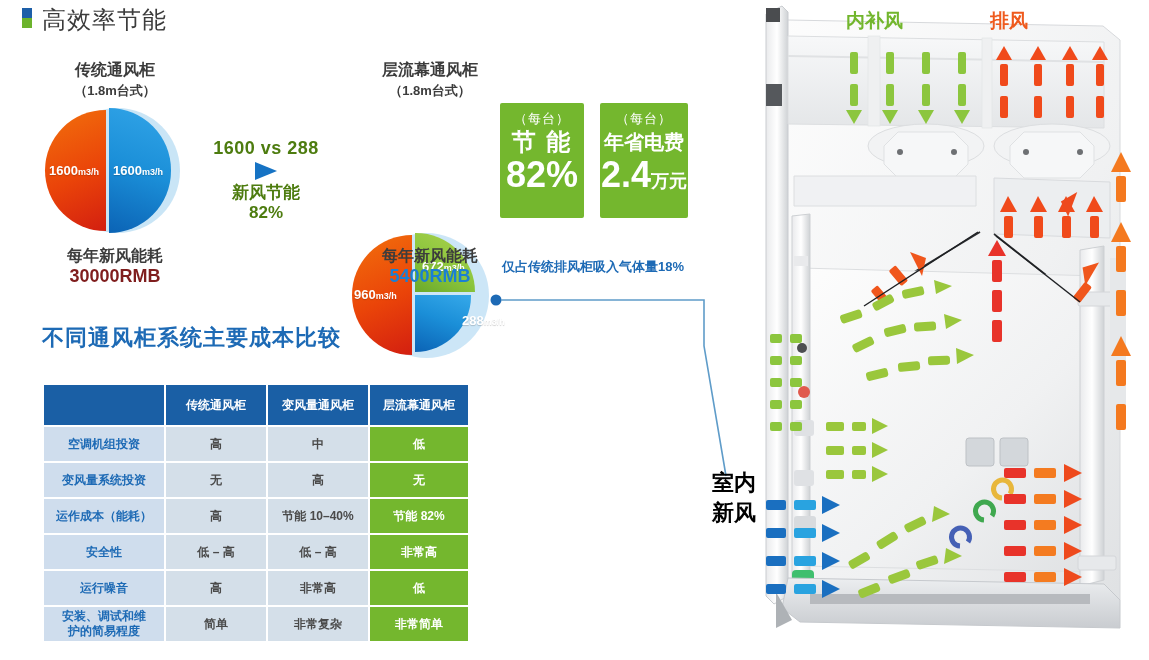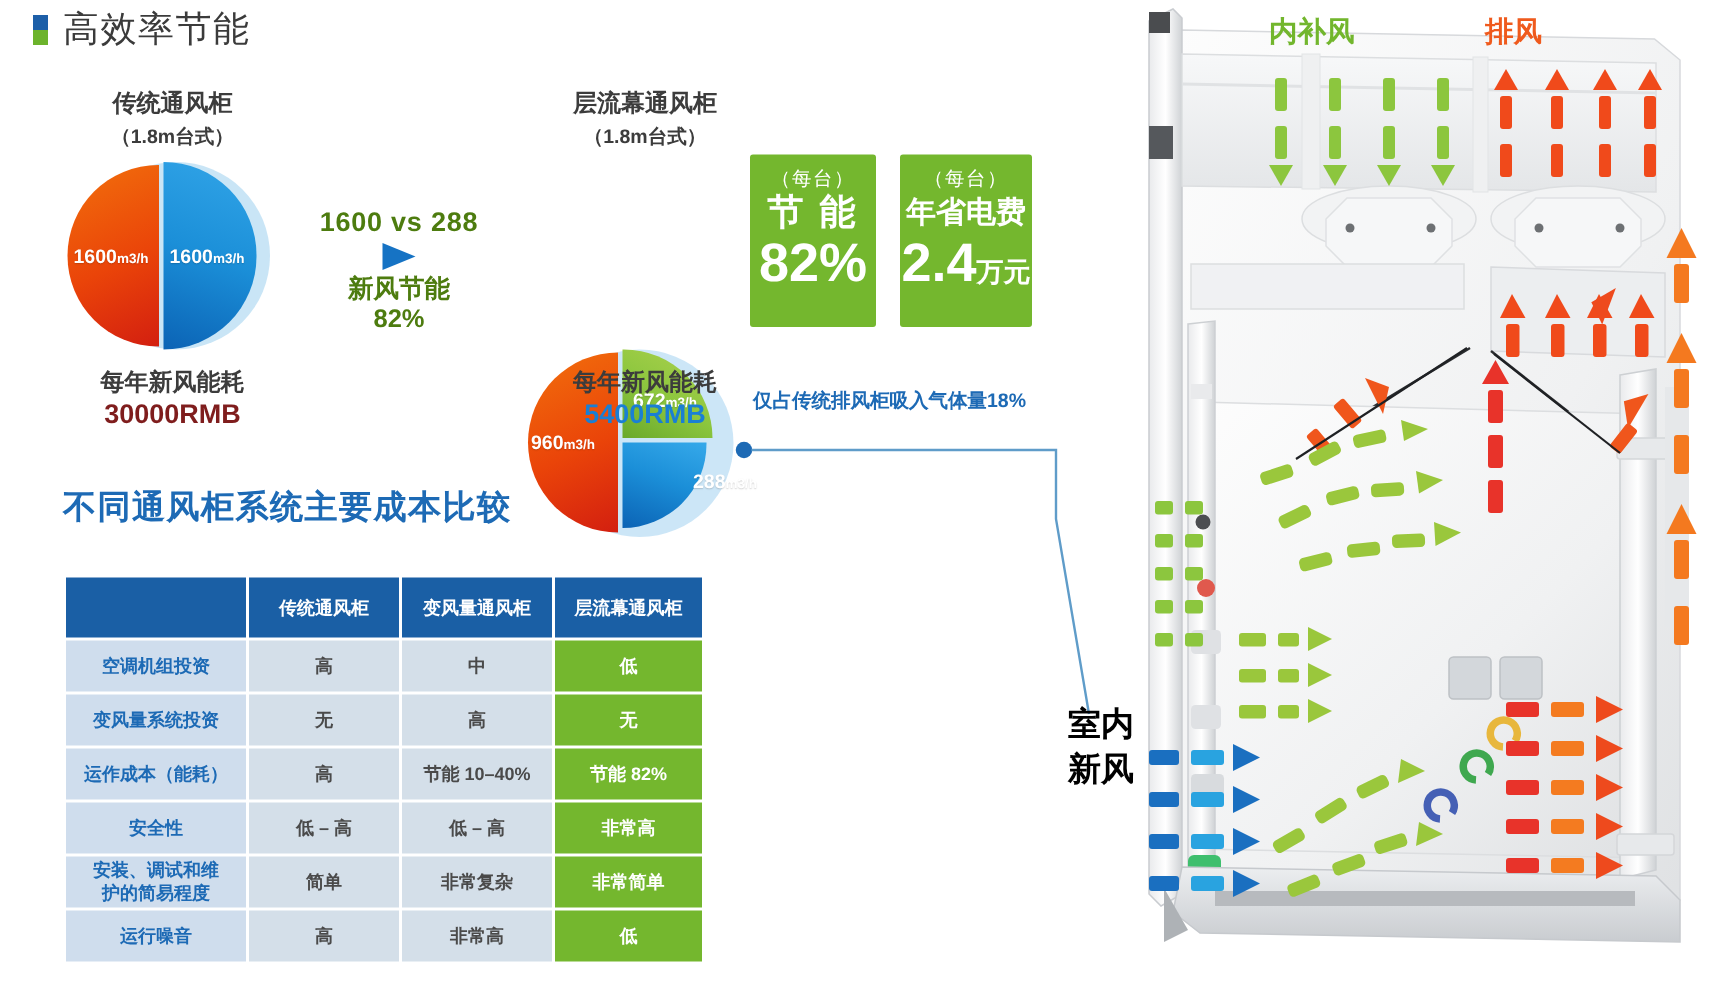--- a/index.html
+++ b/index.html
@@ -4,21 +4,21 @@
 <style>
   html,body{margin:0;padding:0;background:#ffffff;}
   body{
     width:1149px;height:660px;position:relative;overflow:hidden;
     font-family:"Liberation Sans","DejaVu Sans",sans-serif;
     color:#3c3c3c;
   }
   .abs{position:absolute;}
 
   
-  #header{left:22px;top:8px;display:flex;align-items:center;gap:10px;}
+  #header{left:22px;top:8px;display:flex;gap:10px;}
   #header .marker{width:10px;height:20px;display:flex;flex-direction:column;}
   #header .marker i{display:block;width:10px;height:10px;}
   #header .marker i.b{background:#1d5fa8;}
   #header .marker i.g{background:#6cb32c;}
   #header .htxt{font-size:24px;color:#3b3b3b;letter-spacing:1px;line-height:1;}
 
   
   .pie-title{text-align:center;font-size:16px;color:#3c3c3c;line-height:20px;font-weight:bold;}
   .pie-title .sub{font-size:13px;font-weight:bold;display:block;margin-top:1px;}
 
@@ -203,33 +203,33 @@
       <td class="val">节能 10–40%</td>
       <td class="best">节能 82%</td>
     </tr>
     <tr>
       <td class="rowhead">安全性</td>
       <td class="val">低 – 高</td>
       <td class="val">低 – 高</td>
       <td class="best">非常高</td>
     </tr>
     <tr>
+      <td class="rowhead">运行噪音</td>
+      <td class="val">高</td>
+      <td class="val">非常高</td>
+      <td class="best">低</td>
+    </tr>
+    <tr>
       <td class="rowhead">
         <div>安装、调试和维</div>
         <div>护的简易程度</div>
       </td>
       <td class="val">简单</td>
       <td class="val">非常复杂</td>
       <td class="best">非常简单</td>
-    </tr>
-    <tr>
-      <td class="rowhead">运行噪音</td>
-      <td class="val">高</td>
-      <td class="val">非常高</td>
-      <td class="best">低</td>
     </tr>
   </tbody>
 </table>
 
 <div class="abs" id="callout">
   <div class="ctxt">仅占传统排风柜吸入气体量18%</div>
   <svg width="260" height="220" viewBox="0 0 260 220">
     <circle cx="10" cy="24" r="5.5" fill="#1d6ab5"></circle>
     <path d="M15 24 H218 V70 L240 200" fill="none" stroke="#5f9cc9" stroke-width="1.6"></path>
   </svg>

